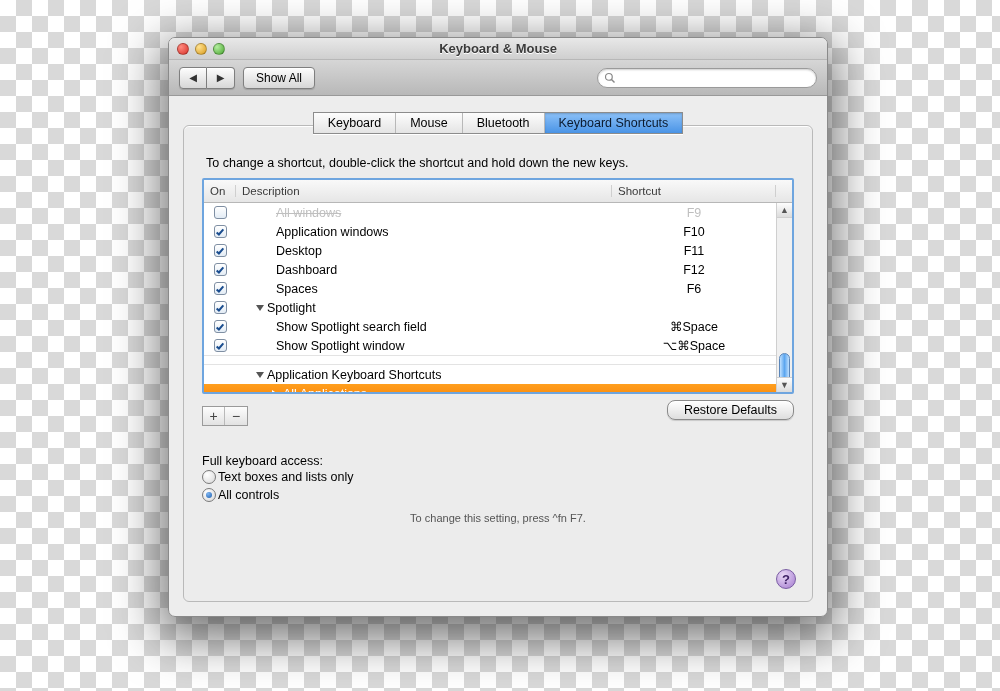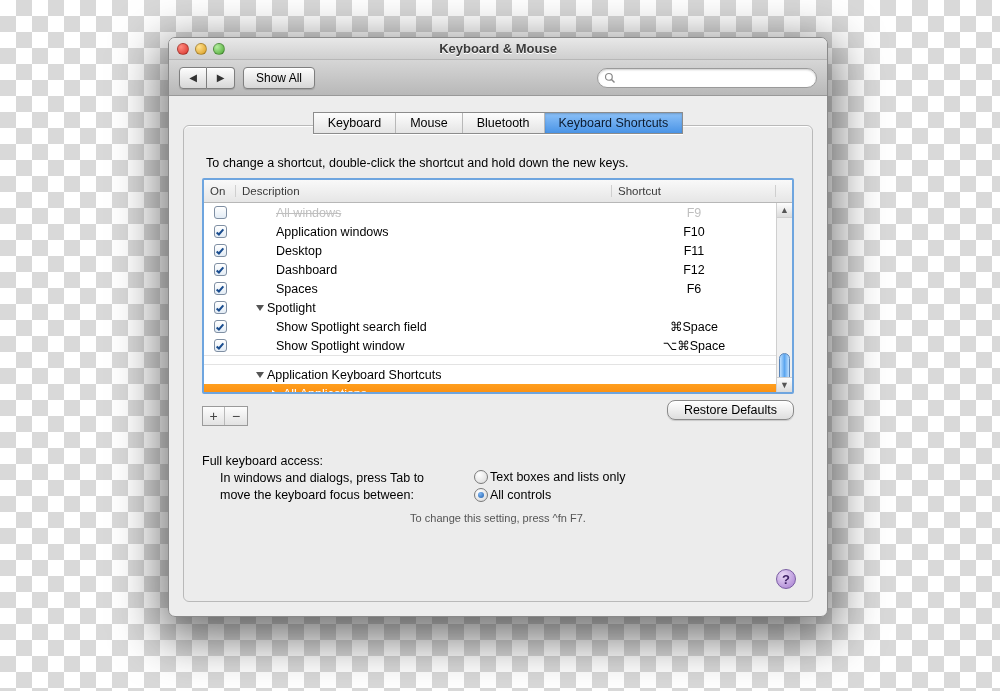--- a/index.html
+++ b/index.html
@@ -489,24 +489,20 @@
           <div class="sq">+</div>
           <div class="sq">−</div>
         </div>
         <div style="flex:1"></div>
         <div class="pillbtn">Restore Defaults</div>
       </div>
 
       <div class="fka">
         <div>Full keyboard access:</div>
         <div class="cols">
-          <div class="left">
-            <span>In windows and dialogs, press Tab to</span><br>
-            <span>move the keyboard focus between:</span>
-          </div>
           <div>
             <div class="radio">
               <div class="rdot"></div>
               <span>Text boxes and lists only</span>
             </div>
             <div class="radio">
               <div class="rdot sel"></div>
               <span>All controls</span>
             </div>
           </div>

